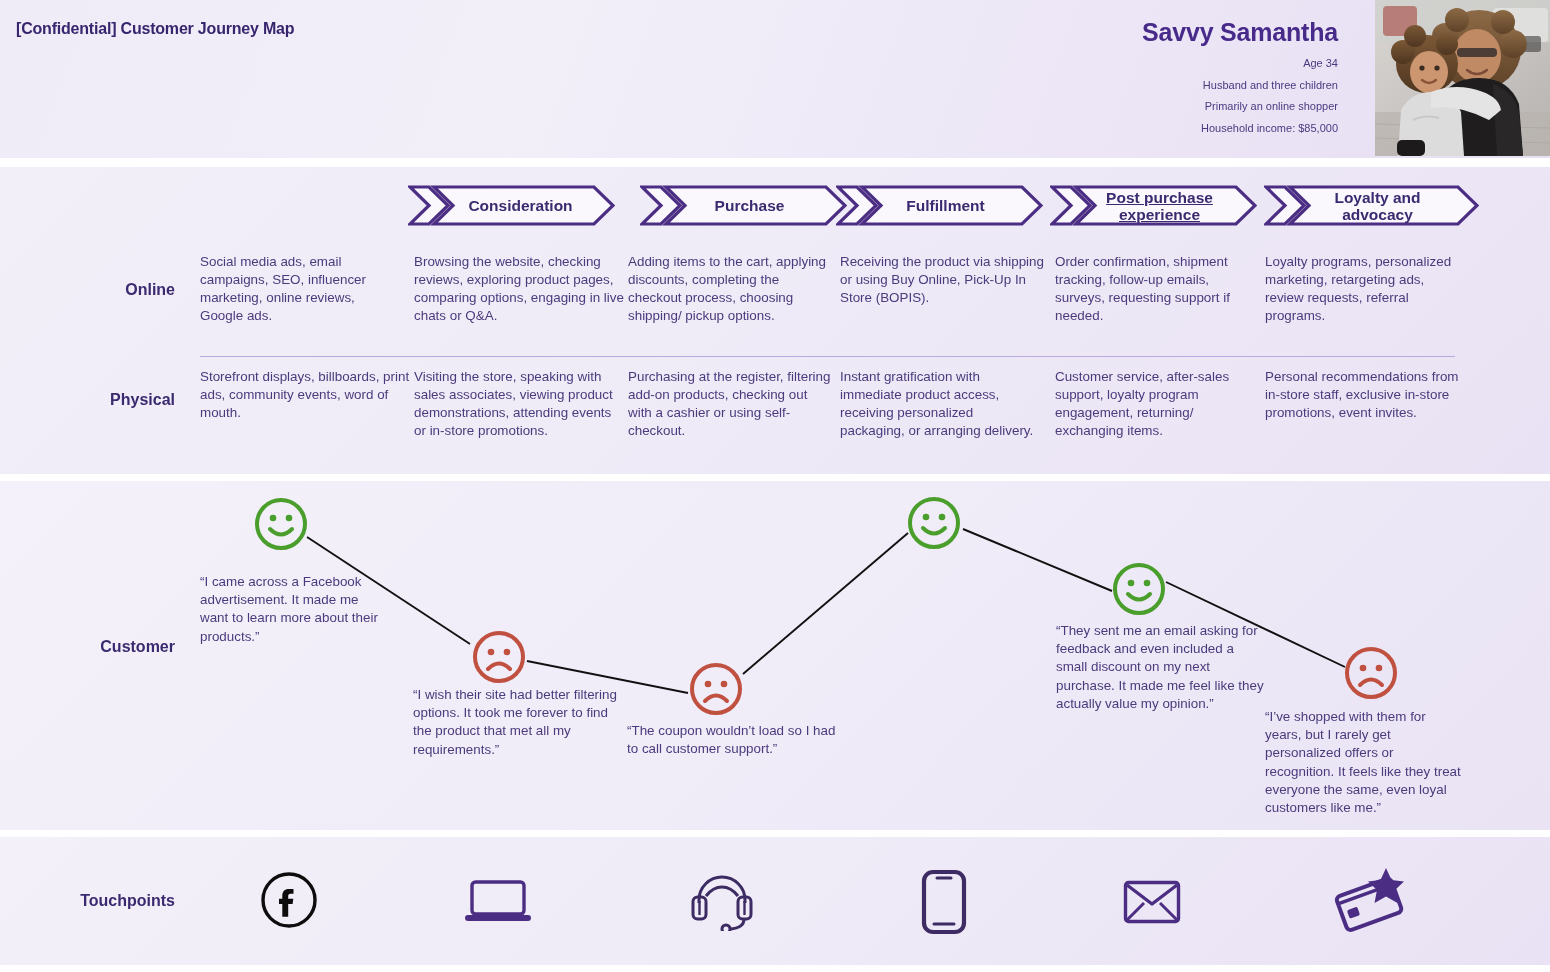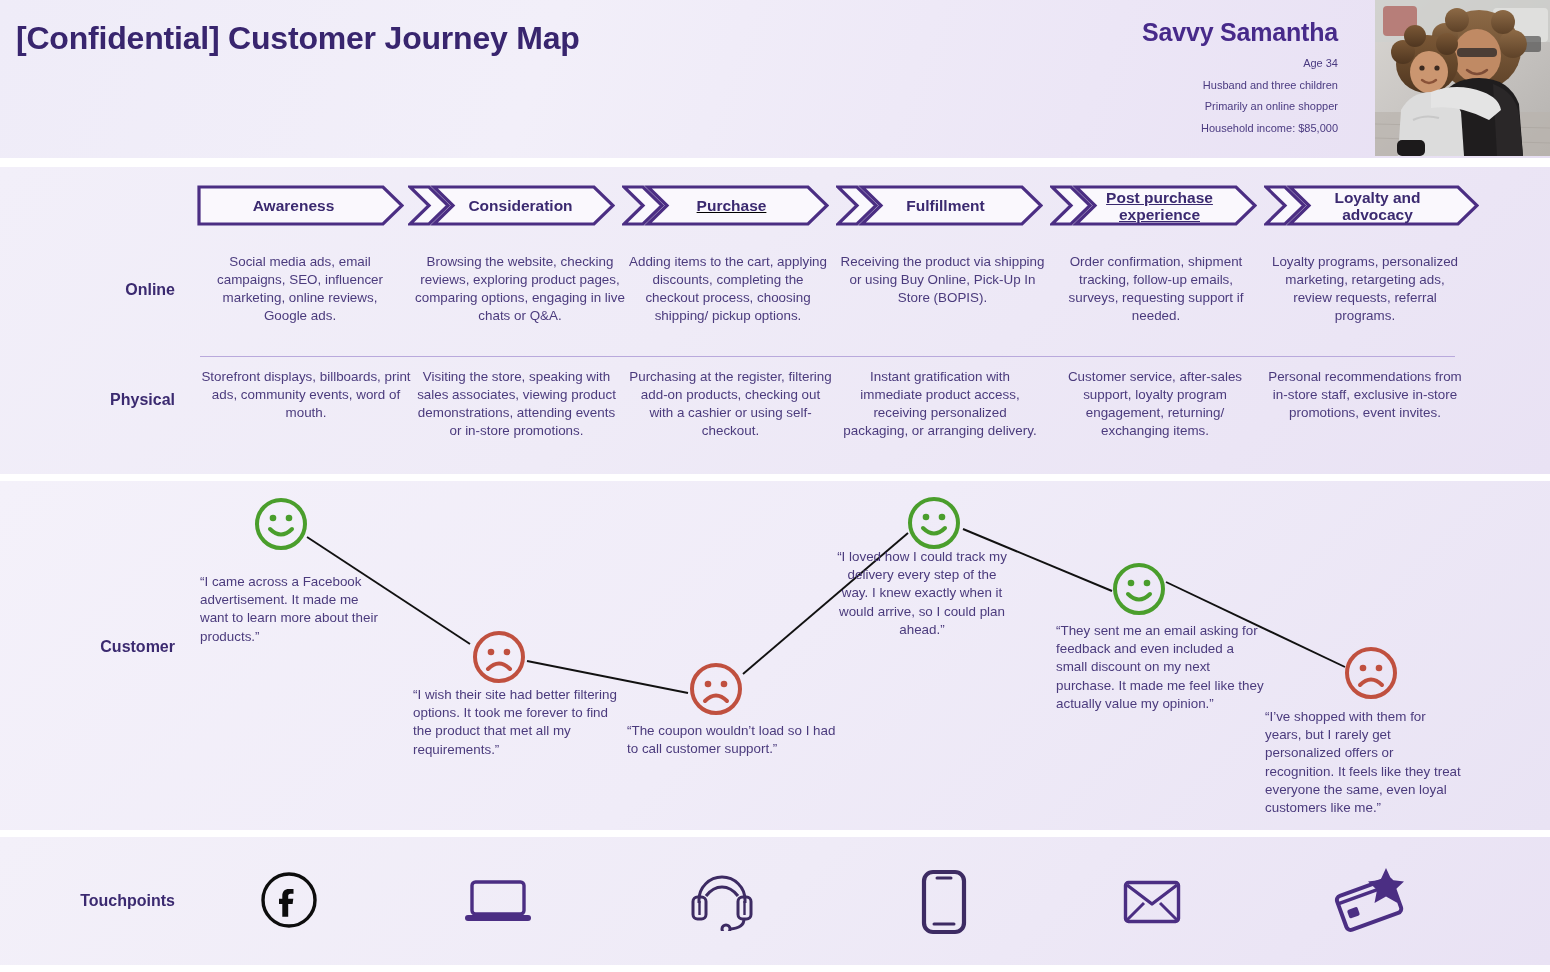--- a/index.html
+++ b/index.html
@@ -27,21 +27,21 @@
     background: linear-gradient(135deg, #f4f1fa 0%, #f0ecf8 50%, #e9e3f4 100%);
   }
   #touchpoints-band {
     top: 837px; height: 128px;
     background: linear-gradient(135deg, #f3f0f9 0%, #efebf7 50%, #e9e2f4 100%);
   }
 
   
   #doc-title {
     position: absolute; left: 16px; top: 20px;
-    font-size: 32px; font-weight: bold; color: #38256e;
+    font-size: 16px; font-weight: bold; color: #38256e;
     letter-spacing: -0.2px;
   }
   #persona-block {
     position: absolute; right: 212px; top: 18px;
     text-align: right; color: #45337b;
   }
   #persona-name {
     font-size: 25px; font-weight: bold; color: #472a8a;
     margin-bottom: 6px; letter-spacing: -0.2px;
   }
@@ -67,21 +67,21 @@
   }
 
   
   .row-label {
     position: absolute;
     font-size: 16px; font-weight: bold; color: #3b2a70;
     text-align: right;
   }
   .cell {
     position: absolute;
-    font-size: 13.4px; line-height: 18.1px; color: #4b3b7d; text-align: center;
+    font-size: 13.4px; line-height: 18.1px; color: #4b3b7d;
   }
   #row-divider {
     position: absolute; left: 200px; top: 356px;
     width: 1255px; height: 1px; background: #b9a9dc;
   }
 
   
   #emotion-lines { position: absolute; left: 0; top: 481px; width: 1550px; height: 349px; }
   .face { position: absolute; }
   .quote {
@@ -160,36 +160,30 @@
         <path d="M56 92 q26 -10 52 0 q16 6 18 18 l-12 10 q-30 -16 -58 -12 z" fill="#e4e4e4"></path>
         <path d="M38 120 q12 -6 26 -2" stroke="#c8c8c8" stroke-width="2" fill="none"></path>
         <rect x="22" y="140" width="28" height="16" rx="5" fill="#1c1a1b"></rect>
       </svg>
     </div>
   </div>
 
   <div class="band" id="stages-band"></div>
 
   <div id="chevron-row">
-    <div class="chevron" style="left:0px; width:207px;">
-      <svg width="207" height="41" viewBox="0 0 207 41">
-        <path d="M2 2 L186 2 L205 20.5 L186 39 L2 39 Z" fill="#faf8fd" stroke="#4b2e83" stroke-width="3.2" stroke-linejoin="miter"></path>
-      </svg>
-      <div class="chevron-label" style="margin-right:14px;">Awareness</div>
-    </div>
 
     <div class="chevron" style="left:211px; width:207px;">
       <svg width="207" height="41" viewBox="0 0 207 41">
         <path d="M2 2 L21 2 L40 20.5 L21 39 L2 39 L21 20.5 Z" fill="#faf8fd" stroke="#4b2e83" stroke-width="3.2" stroke-linejoin="miter"></path>
         <path d="M26 2 L186 2 L205 20.5 L186 39 L26 39 L45 20.5 Z" fill="#faf8fd" stroke="#4b2e83" stroke-width="3.2" stroke-linejoin="miter"></path>
       </svg>
       <div class="chevron-label" style="margin-left:28px; margin-right:10px;">Consideration</div>
     </div>
 
-    <div class="chevron" style="left:425px; width:207px;text-decoration:underline;">
+    <div class="chevron" style="left:443px; width:207px;">
       <svg width="207" height="41" viewBox="0 0 207 41">
         <path d="M2 2 L21 2 L40 20.5 L21 39 L2 39 L21 20.5 Z" fill="#faf8fd" stroke="#4b2e83" stroke-width="3.2" stroke-linejoin="miter"></path>
         <path d="M26 2 L186 2 L205 20.5 L186 39 L26 39 L45 20.5 Z" fill="#faf8fd" stroke="#4b2e83" stroke-width="3.2" stroke-linejoin="miter"></path>
       </svg>
       <div class="chevron-label" style="margin-left:22px; margin-right:10px;">Purchase</div>
     </div>
 
     <div class="chevron" style="left:639px; width:207px;">
       <svg width="207" height="41" viewBox="0 0 207 41">
         <path d="M2 2 L21 2 L40 20.5 L21 39 L2 39 L21 20.5 Z" fill="#faf8fd" stroke="#4b2e83" stroke-width="3.2" stroke-linejoin="miter"></path>
@@ -280,21 +274,20 @@
   <div class="quote" style="left:627px; top:722px; width:215px;">“The coupon wouldn’t load so I had to call customer support.”</div>
 
   <div class="face" style="left:906px; top:495px;">
     <svg width="56" height="56" viewBox="0 0 56 56">
       <circle cx="28" cy="28" r="24" fill="none" stroke="#4a9e2c" stroke-width="4"></circle>
       <circle cx="20" cy="22" r="3.3" fill="#4a9e2c"></circle>
       <circle cx="36" cy="22" r="3.3" fill="#4a9e2c"></circle>
       <path d="M17 33 q11 11 22 0" stroke="#4a9e2c" stroke-width="4" fill="none" stroke-linecap="round"></path>
     </svg>
   </div>
-  <div class="quote center" style="left:833px; top:548px; width:178px;">“I loved how I could track my delivery every step of the way. I knew exactly when it would arrive, so I could plan ahead.”</div>
 
   <div class="face" style="left:1111px; top:561px;">
     <svg width="56" height="56" viewBox="0 0 56 56">
       <circle cx="28" cy="28" r="24" fill="none" stroke="#4a9e2c" stroke-width="4"></circle>
       <circle cx="20" cy="22" r="3.3" fill="#4a9e2c"></circle>
       <circle cx="36" cy="22" r="3.3" fill="#4a9e2c"></circle>
       <path d="M17 33 q11 11 22 0" stroke="#4a9e2c" stroke-width="4" fill="none" stroke-linecap="round"></path>
     </svg>
   </div>
   <div class="quote" style="left:1056px; top:622px; width:210px;">“They sent me an email asking for feedback and even included a small discount on my next purchase. It made me feel like they actually value my opinion.”</div>

